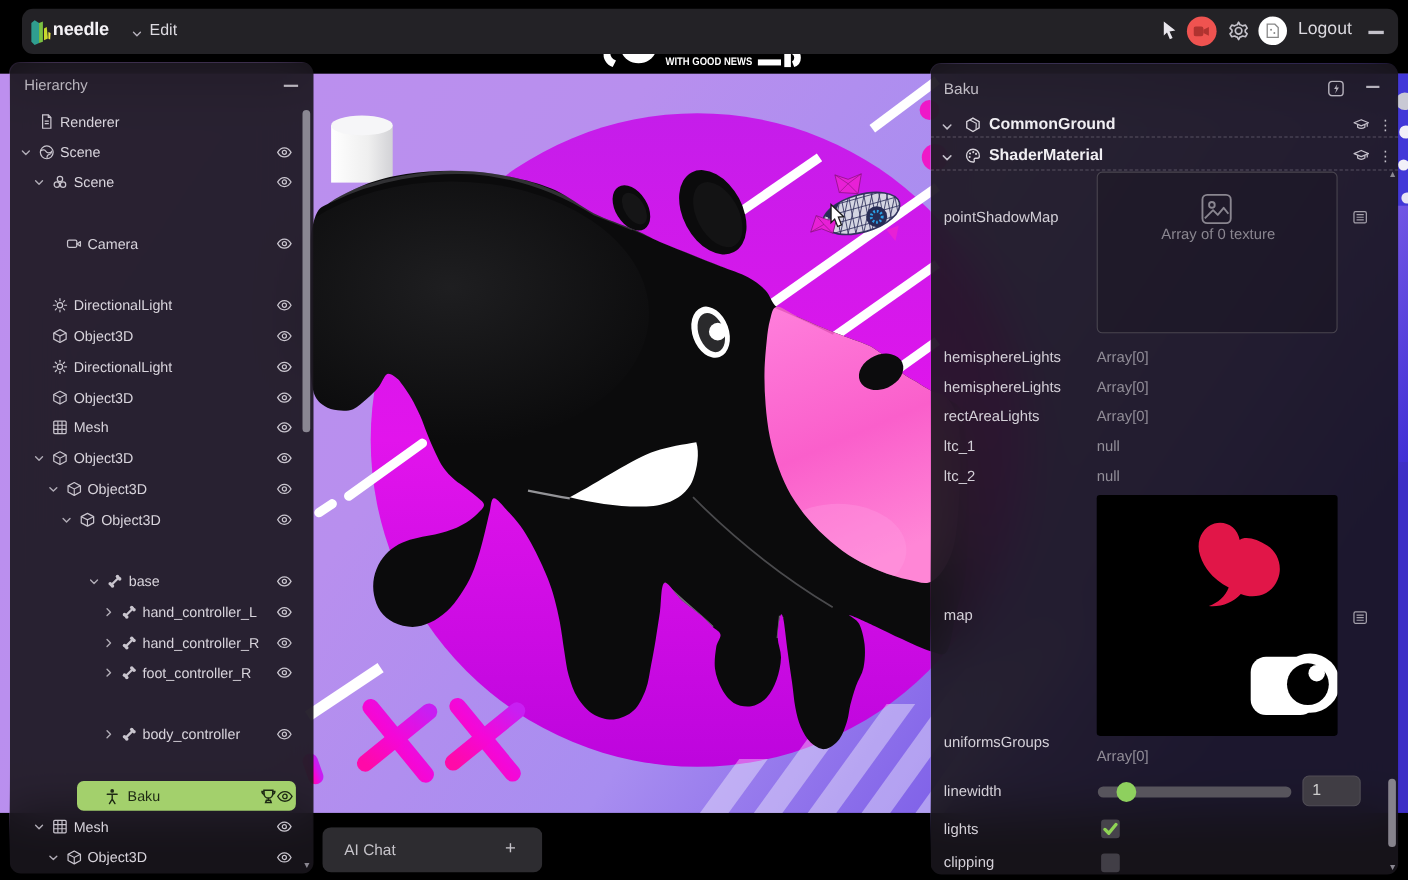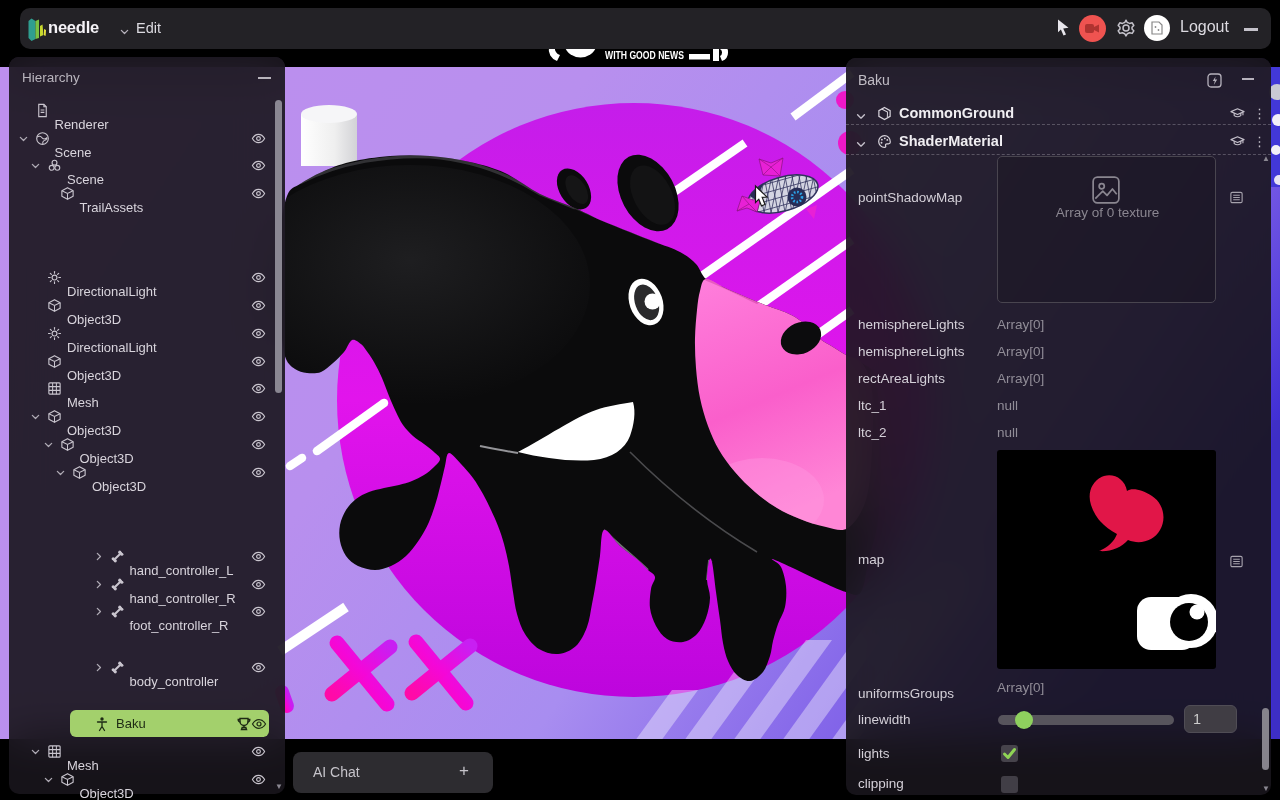--- a/index.html
+++ b/index.html
@@ -2,21 +2,21 @@
 <html><head><meta charset="utf-8"><style>
  * { margin:0; padding:0; box-sizing:border-box; }
  html,body { width:1280px; height:800px; background:#000; overflow:hidden;
    font-family:"Liberation Sans", sans-serif; }
  .abs { position:absolute; }
  .panel { position:absolute; background:rgba(24,21,28,0.9); border-radius:10px;
    -webkit-backdrop-filter: blur(22px); backdrop-filter: blur(22px); }
  .trow { position:absolute; left:0; width:285px; height:27.9px; }
  .ticon { position:absolute; top:6px; }
  .ticon svg { display:block; }
- .tlabel { position:absolute; top:20px; font-size:13px; }
+ .tlabel { position:absolute; top:6px; font-size:13px; }
  .bakurow { position:absolute; left:61px; top:0.5px; width:199px; height:26.5px;
     background:#a3d06c; border-radius:6px; }
  .bakurow .ticon { top:5.5px; }
  .bakurow .tlabel { top:5.5px; }
  .rp-h { position:absolute; left:12px; top:14px; font-size:14px; color:#c0bcc4; }
  .dash { border-top:1px dashed rgba(200,196,206,0.32); height:0; }
 </style></head>
 <body>
 <svg width="1280" height="800" viewBox="0 0 1280 800" style="position:absolute;left:0;top:0" xmlns="http://www.w3.org/2000/svg">
     <defs>
@@ -251,28 +251,28 @@
         </svg>
       </span>
       <span class="tlabel" style="left:58.0px;color:#d8d4dc">Scene</span>
       <span class="ticon" style="left:242px">
         <svg width="15" height="15" viewBox="0 0 16 16" xmlns="http://www.w3.org/2000/svg">
           <path d="M1.5 8C3.2 5 5.5 3.6 8 3.6S12.8 5 14.5 8C12.8 11 10.5 12.4 8 12.4S3.2 11 1.5 8z" fill="none" stroke="#c9c5ce" stroke-width="1.2"></path>
           <circle cx="8" cy="8" r="2" fill="none" stroke="#c9c5ce" stroke-width="1.2"></circle>
         </svg>
       </span>
     </div>
-<div class="trow" style="top:123.2px">
+<div class="trow" style="top:151.1px">
       <span class="ticon" style="left:50.5px">
         <svg width="15" height="15" viewBox="0 0 16 16" xmlns="http://www.w3.org/2000/svg">
-          <path d="M8 1.8 14 5v6L8 14.2 2 11V5z" fill="none" stroke="#c9c5ce" stroke-width="1.2" stroke-linejoin="round"></path>
-          <path d="M2 5l6 3 6-3M8 8v6" fill="none" stroke="#c9c5ce" stroke-width="1.1"></path>
-        </svg>
-      </span>
-      <span class="tlabel" style="left:70.5px;color:#d8d4dc">TrailAssets</span>
+          <rect x="1.5" y="4.5" width="9" height="7" rx="1.5" fill="none" stroke="#c9c5ce" stroke-width="1.2"></rect>
+          <path d="M10.5 8.5 14 6v4.5l-3.5-2.5z" fill="none" stroke="#c9c5ce" stroke-width="1.2" stroke-linejoin="round"></path>
+        </svg>
+      </span>
+      <span class="tlabel" style="left:70.5px;color:#d8d4dc">Camera</span>
       <span class="ticon" style="left:242px">
         <svg width="15" height="15" viewBox="0 0 16 16" xmlns="http://www.w3.org/2000/svg">
           <path d="M1.5 8C3.2 5 5.5 3.6 8 3.6S12.8 5 14.5 8C12.8 11 10.5 12.4 8 12.4S3.2 11 1.5 8z" fill="none" stroke="#c9c5ce" stroke-width="1.2"></path>
           <circle cx="8" cy="8" r="2" fill="none" stroke="#c9c5ce" stroke-width="1.2"></circle>
         </svg>
       </span>
     </div>
 <div class="trow" style="top:206.8px">
       <span class="ticon" style="left:38.0px">
         <svg width="15" height="15" viewBox="0 0 16 16" xmlns="http://www.w3.org/2000/svg">
@@ -408,20 +408,43 @@
           <path d="M3 5.5 7 9.5 11 5.5" fill="none" stroke="#b0acb6" stroke-width="1.6" stroke-linecap="round" stroke-linejoin="round"></path>
         </svg>
       </span>
       <span class="ticon" style="left:63.0px">
         <svg width="15" height="15" viewBox="0 0 16 16" xmlns="http://www.w3.org/2000/svg">
           <path d="M8 1.8 14 5v6L8 14.2 2 11V5z" fill="none" stroke="#c9c5ce" stroke-width="1.2" stroke-linejoin="round"></path>
           <path d="M2 5l6 3 6-3M8 8v6" fill="none" stroke="#c9c5ce" stroke-width="1.1"></path>
         </svg>
       </span>
       <span class="tlabel" style="left:83.0px;color:#d8d4dc">Object3D</span>
+      <span class="ticon" style="left:242px">
+        <svg width="15" height="15" viewBox="0 0 16 16" xmlns="http://www.w3.org/2000/svg">
+          <path d="M1.5 8C3.2 5 5.5 3.6 8 3.6S12.8 5 14.5 8C12.8 11 10.5 12.4 8 12.4S3.2 11 1.5 8z" fill="none" stroke="#c9c5ce" stroke-width="1.2"></path>
+          <circle cx="8" cy="8" r="2" fill="none" stroke="#c9c5ce" stroke-width="1.2"></circle>
+        </svg>
+      </span>
+    </div>
+<div class="trow" style="top:457.7px">
+      <span class="ticon" style="left:71.0px;top:8px">
+        <svg width="11" height="11" viewBox="0 0 14 14" xmlns="http://www.w3.org/2000/svg">
+          <path d="M3 5.5 7 9.5 11 5.5" fill="none" stroke="#b0acb6" stroke-width="1.6" stroke-linecap="round" stroke-linejoin="round"></path>
+        </svg>
+      </span>
+      <span class="ticon" style="left:88.0px">
+        <svg width="15" height="15" viewBox="0 0 16 16" xmlns="http://www.w3.org/2000/svg">
+          <path d="M4.2 11.8 11.8 4.2" stroke="#c9c5ce" stroke-width="2.2" stroke-linecap="round"></path>
+          <circle cx="3.4" cy="10.4" r="1.7" fill="#c9c5ce"></circle>
+          <circle cx="5.6" cy="12.6" r="1.7" fill="#c9c5ce"></circle>
+          <circle cx="10.4" cy="3.4" r="1.7" fill="#c9c5ce"></circle>
+          <circle cx="12.6" cy="5.6" r="1.7" fill="#c9c5ce"></circle>
+        </svg>
+      </span>
+      <span class="tlabel" style="left:108.0px;color:#d8d4dc">base</span>
       <span class="ticon" style="left:242px">
         <svg width="15" height="15" viewBox="0 0 16 16" xmlns="http://www.w3.org/2000/svg">
           <path d="M1.5 8C3.2 5 5.5 3.6 8 3.6S12.8 5 14.5 8C12.8 11 10.5 12.4 8 12.4S3.2 11 1.5 8z" fill="none" stroke="#c9c5ce" stroke-width="1.2"></path>
           <circle cx="8" cy="8" r="2" fill="none" stroke="#c9c5ce" stroke-width="1.2"></circle>
         </svg>
       </span>
     </div>
 <div class="trow" style="top:485.6px">
       <span class="ticon" style="left:83.5px;top:8px">
         <svg width="11" height="11" viewBox="0 0 14 14" xmlns="http://www.w3.org/2000/svg">
@@ -652,21 +675,21 @@
      <path d="M130,41 C128,29 117,23 107,26 C95,30 90,43 94,55 C98,68 108,78 120,84 C117,92 110,98 102,101 C113,102 124,98 131,90 C143,95 157,91 163,80 C170,68 166,53 155,46 C146,40 135,37 130,41 Z" fill="#e11648"></path>
      <rect x="140" y="147" width="59" height="53" rx="14" fill="#fff"></rect>
      <circle cx="194" cy="171" r="27" fill="#fff"></circle>
         <circle cx="192" cy="172" r="19" fill="#000"></circle>
         <circle cx="200" cy="162" r="7.5" fill="#fff"></circle>
     </svg></div>
 <span class="abs" style="left:383px;top:496px"><svg width="15" height="15" viewBox="0 0 16 16" xmlns="http://www.w3.org/2000/svg">
         <rect x="2" y="2.5" width="12" height="11" rx="1.5" fill="none" stroke="#a6a2ac" stroke-width="1.2"></rect>
         <path d="M4.5 5.5h7M4.5 8h7M4.5 10.5h7" stroke="#a6a2ac" stroke-width="1.1"></path>
       </svg></span>
-<span class="abs" style="left:12px;top:628px;font-size:13.5px;color:#d4d0d8">uniformsGroups</span>
+<span class="abs" style="left:12px;top:609px;font-size:13.5px;color:#d4d0d8">uniformsGroups</span>
 <span class="abs" style="left:151px;top:622px;font-size:13.5px;color:#918d97">Array[0]</span>
 <span class="abs" style="left:12px;top:654px;font-size:13.5px;color:#d4d0d8">linewidth</span>
 <div class="abs" style="left:152px;top:657px;width:176px;height:10px;border-radius:5px;background:#57545c"></div>
 <div class="abs" style="left:169px;top:653px;width:18px;height:18px;border-radius:50%;background:#8ed05e"></div>
 <div class="abs" style="left:338px;top:647px;width:53px;height:28px;background:#403d44;border-radius:6px;border:1px solid #504d55">
       <span class="abs" style="left:8px;top:5px;font-size:14.5px;color:#ccc">1</span>
     </div>
 <span class="abs" style="left:12px;top:688px;font-size:13.5px;color:#d4d0d8">lights</span>
 <div class="abs" style="left:155px;top:687px;width:17px;height:17px;background:#46434b;border-radius:3px">
       <svg width="17" height="17" viewBox="0 0 17 17" xmlns="http://www.w3.org/2000/svg">

